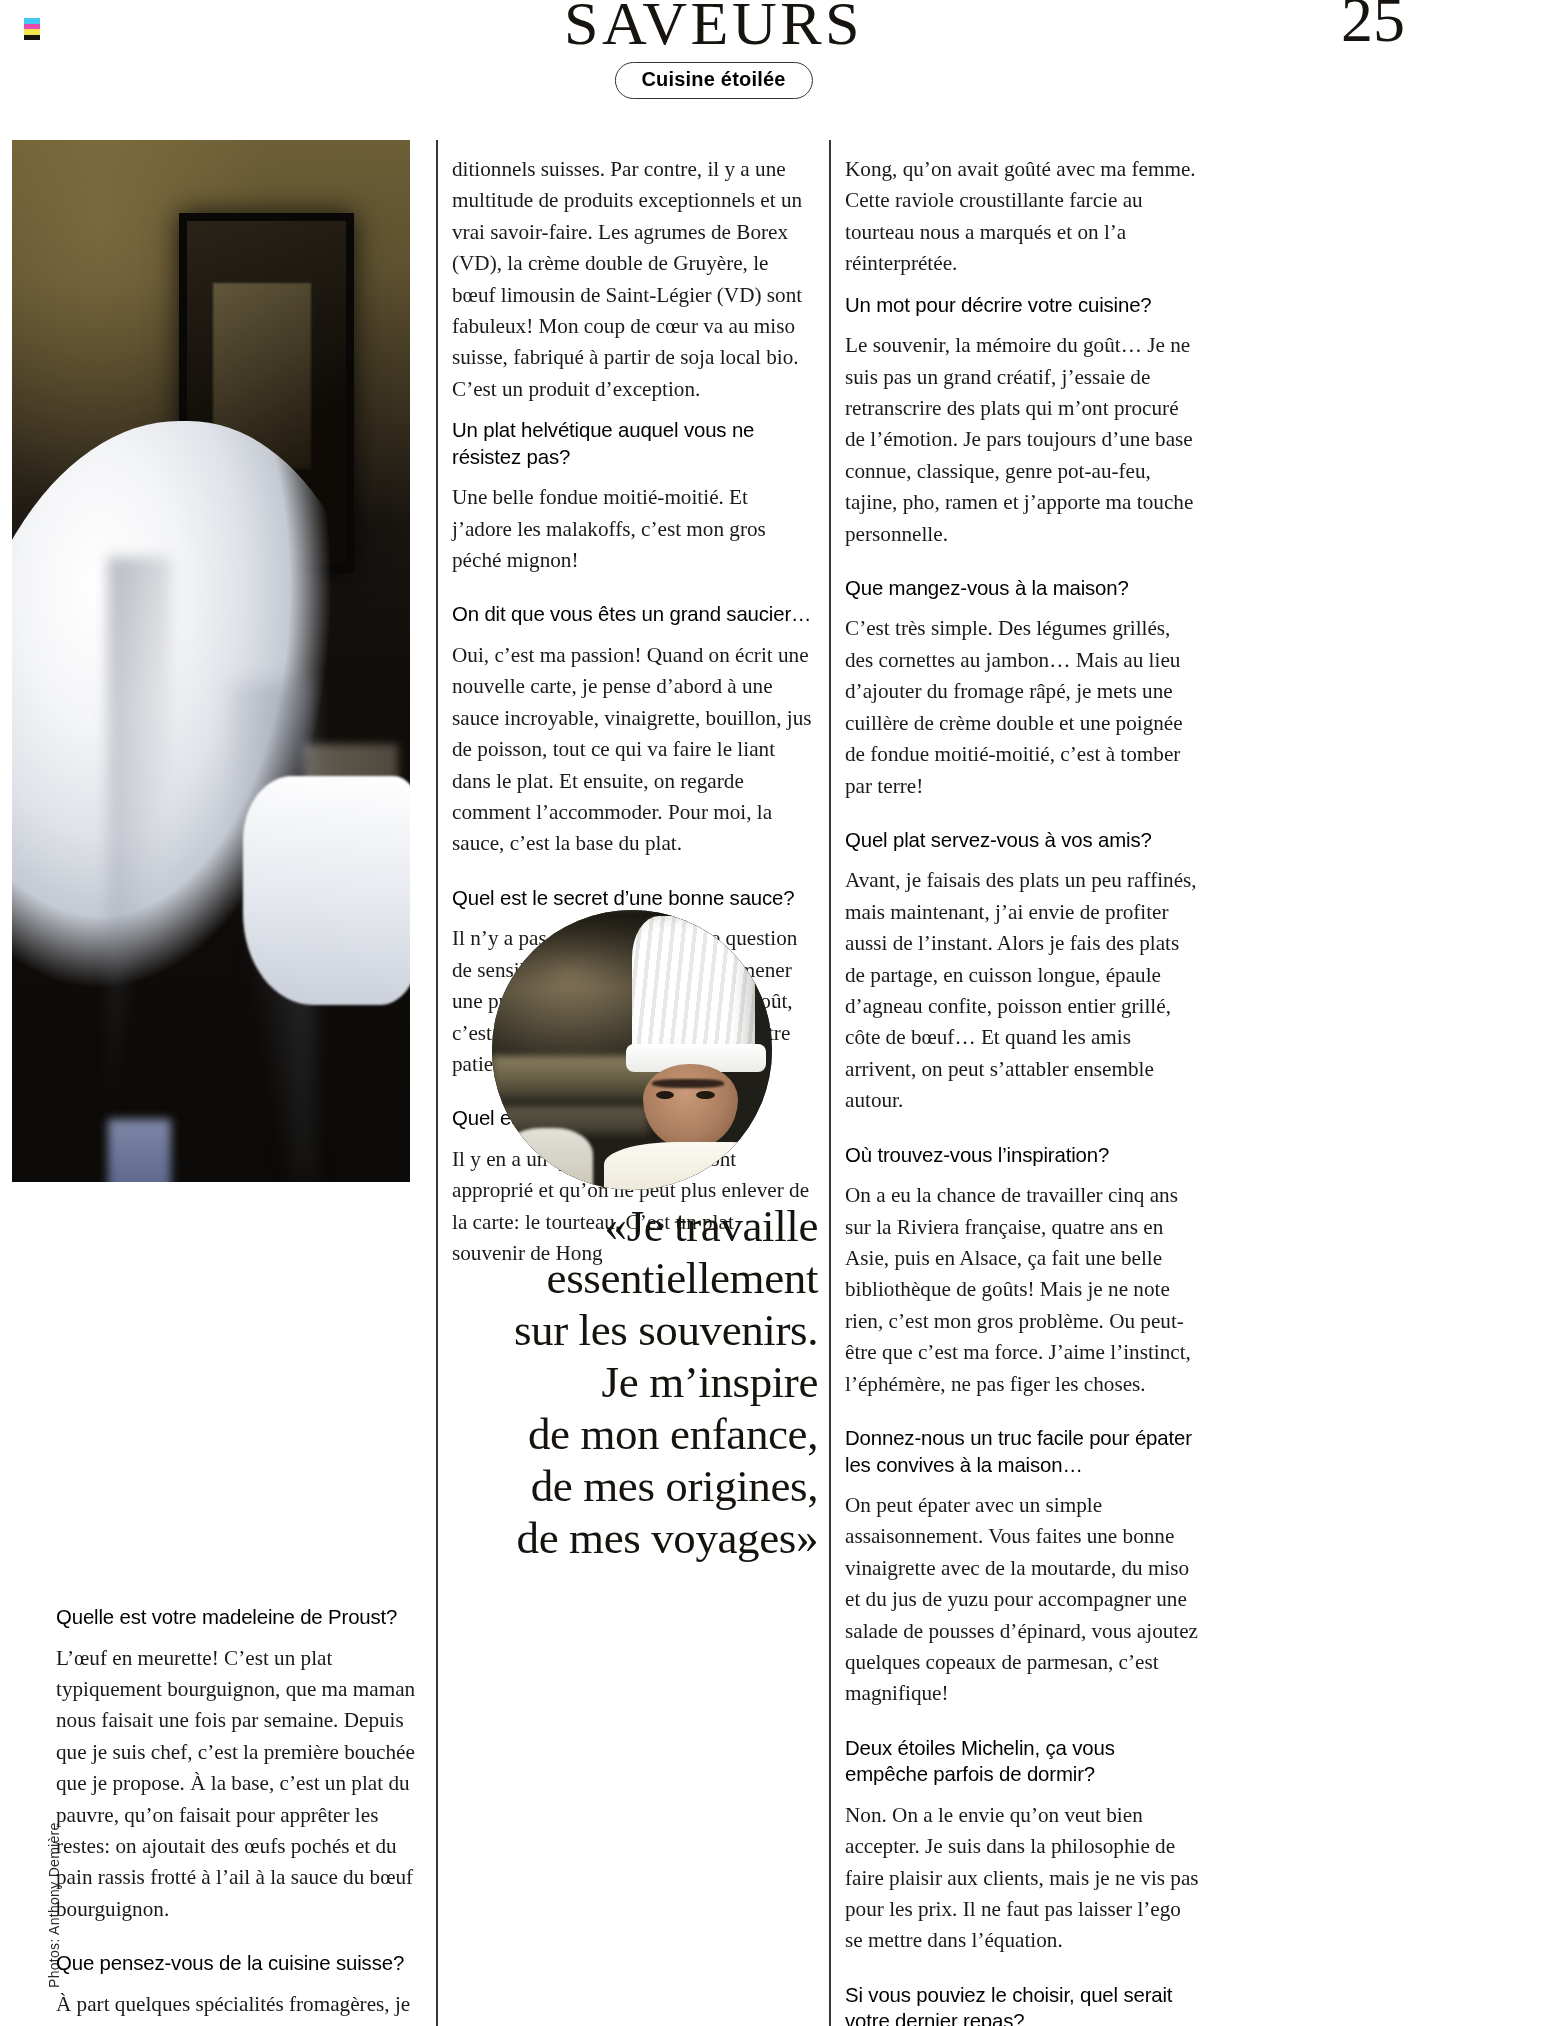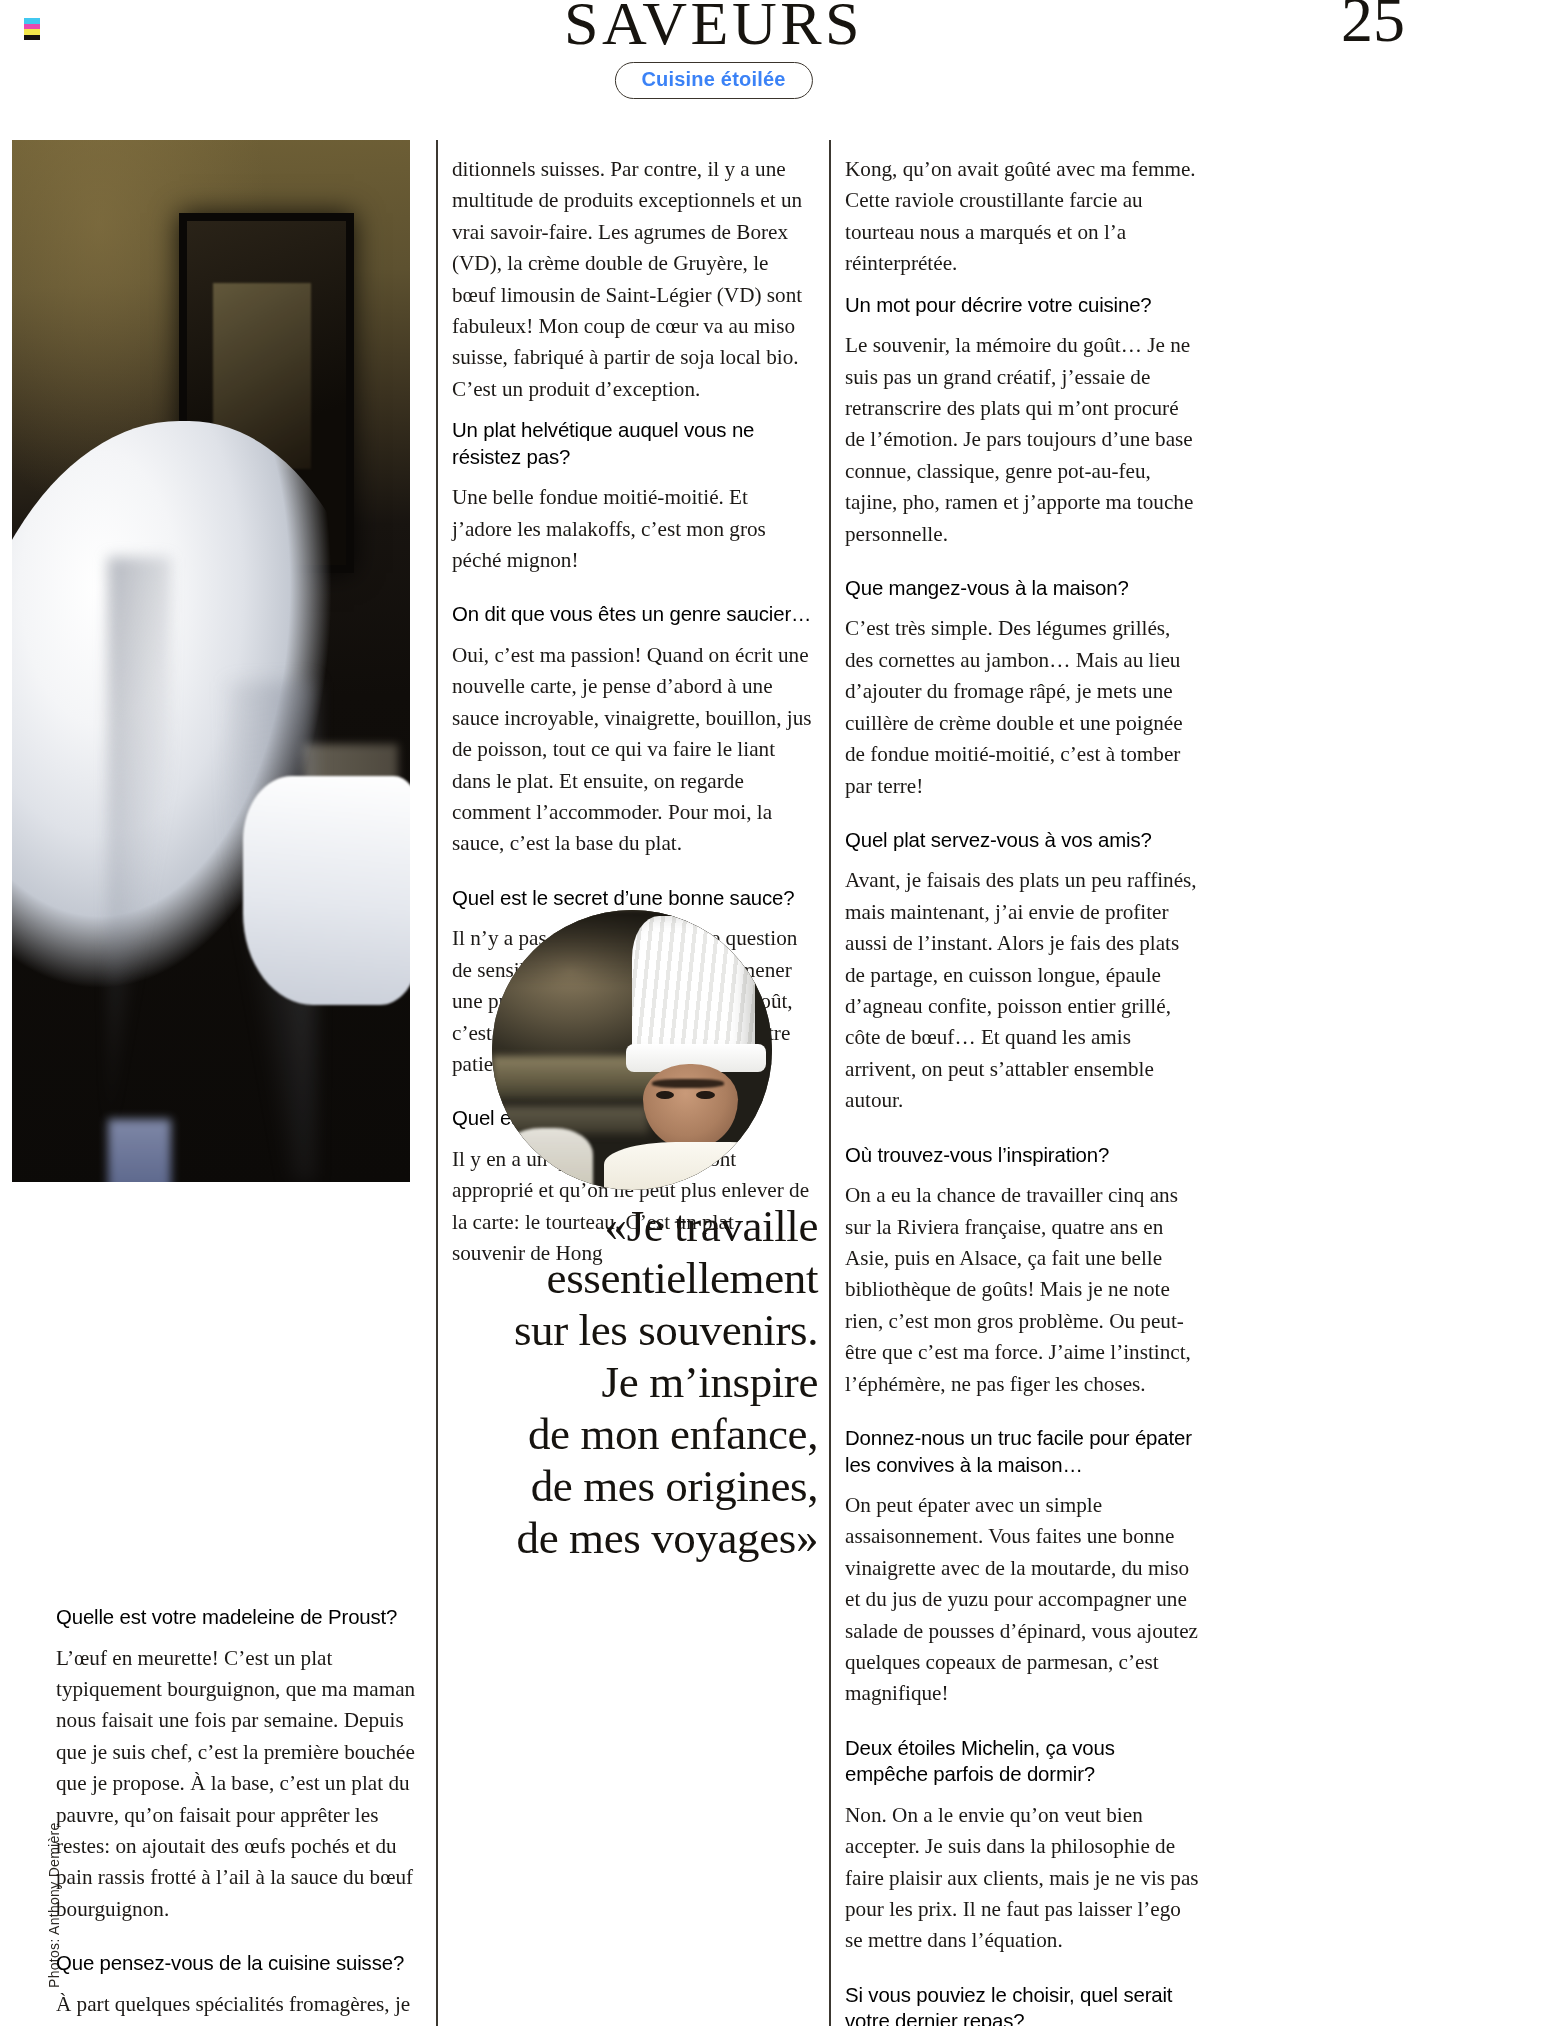--- a/index.html
+++ b/index.html
@@ -59,21 +59,21 @@
     left: 50%;
     transform: translateX(-50%);
     top: 62px;
     border: 1.6px solid #3a342c;
     border-radius: 22px;
     padding: 5px 26px 7px 26px;
     font-family: "Liberation Sans", sans-serif;
     font-size: 20px;
     font-weight: 600;
     letter-spacing: 0.2px;
-    color: #3b82f6;
+    color: #000000;
     white-space: nowrap;
   }
   .page-number {
     position: absolute;
     right: 22px;
     top: -12px;
     font-family: "Liberation Serif", serif;
     font-size: 64px;
     color: #17140f;
     line-height: 1;
@@ -426,21 +426,21 @@
   <div class="col-rule rule-3"></div>
 
   <div class="col col-mid">
     <p class="cont-para">ditionnels suisses. Par contre, il y a une multitude de produits exceptionnels et un vrai savoir-faire. Les agrumes de Borex (VD), la crème double de Gruyère, le bœuf limousin de Saint-Légier (VD) sont fabuleux! Mon coup de cœur va au miso suisse, fabriqué à partir de soja local bio. C’est un produit d’exception.</p>
 
     <div class="qa">
       <p class="q-head">Un plat helvétique auquel vous ne résistez pas?</p>
       <p class="a-body">Une belle fondue moitié-moitié. Et j’adore les malakoffs, c’est mon gros péché mignon!</p>
     </div>
     <div class="qa">
-      <p class="q-head">On dit que vous êtes un genre saucier…</p>
+      <p class="q-head">On dit que vous êtes un grand saucier…</p>
       <p class="a-body">Oui, c’est ma passion! Quand on écrit une nouvelle carte, je pense d’abord à une sauce incroyable, vinaigrette, bouillon, jus de poisson, tout ce qui va faire le liant dans le plat. Et ensuite, on regarde comment l’accommoder. Pour moi, la sauce, c’est la base du plat.</p>
     </div>
     <div class="qa">
       <p class="q-head">Quel est le secret d’une bonne sauce?</p>
       <p class="a-body">Il n’y a pas de recette, c’est une question de sensibilité. Il faut concentrer, amener une profondeur et une longueur de goût, c’est du temps et de l’amour. Il faut être patient pour réussir une bonne sauce.</p>
     </div>
     <div class="qa">
       <p class="q-head">Quel est votre plat signature?</p>
       <p class="a-body">Il y en a un que les clients se sont approprié et qu’on ne peut plus enlever de la carte: le tourteau. C’est un plat souvenir de Hong</p>
     </div>

